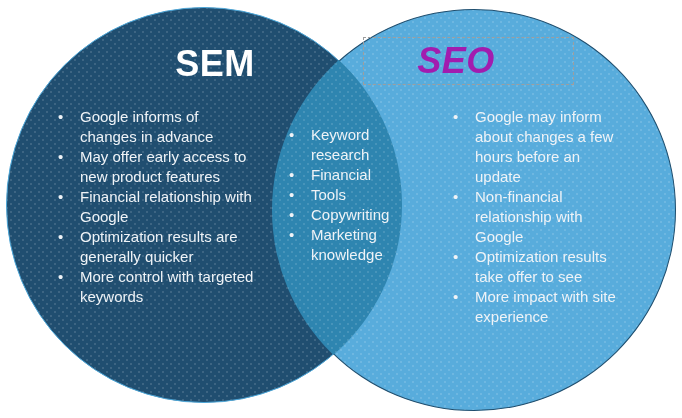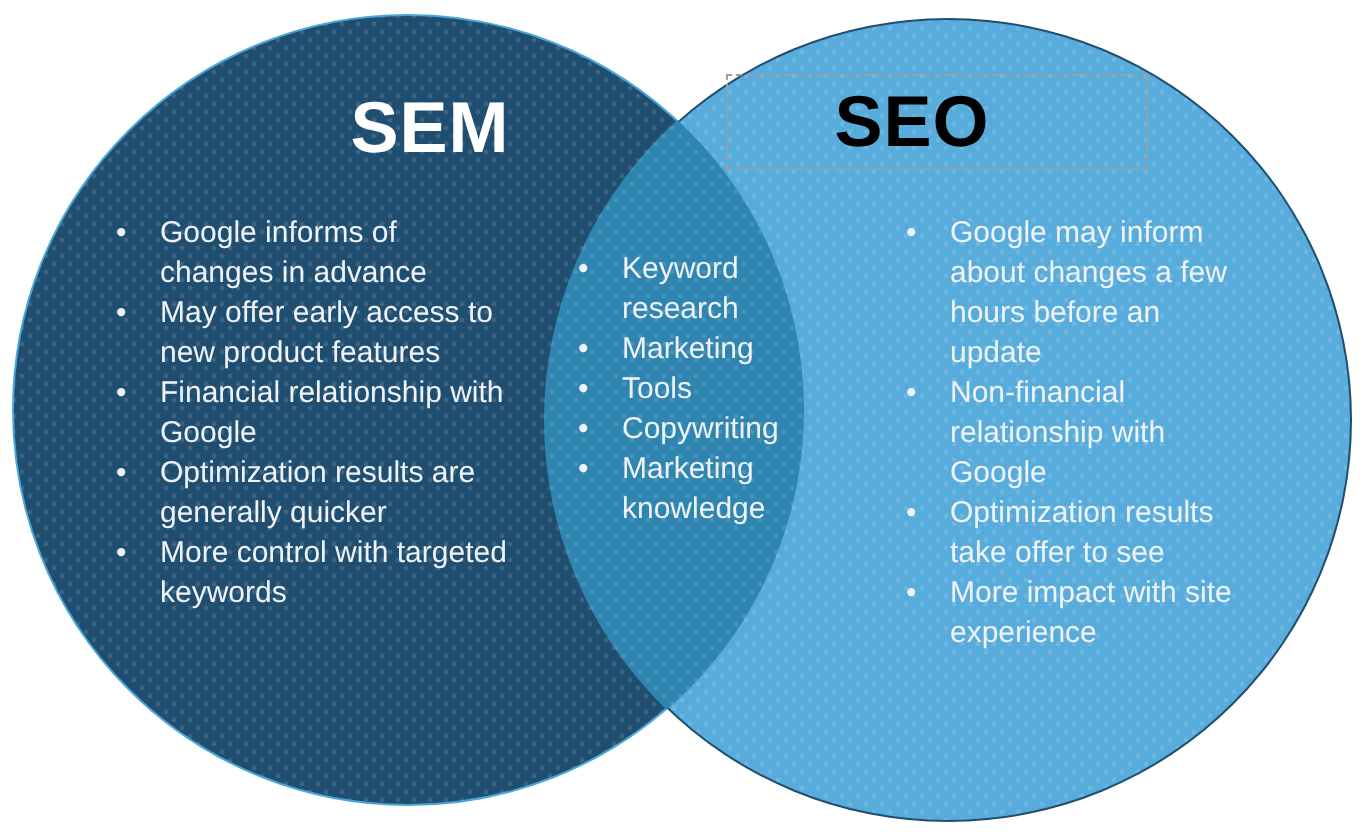--- a/index.html
+++ b/index.html
@@ -88,34 +88,34 @@
 
   <div class="circle circle-right" style="background-color: rgb(88, 172, 220); border-color: rgb(31, 78, 110);"></div>
 
   <div class="lens-outer">
     <div class="lens-inner" style="background-color: rgb(46, 133, 176);"></div>
   </div>
 
   <h1 class="title title-sem" style="color: rgb(255, 255, 255);">SEM</h1>
 
   <div class="seo-title-box">
-    <h1 class="title" style="color: #000000;">SEO</h1>
+    <h1 class="title" style="color: #a21caf; font-style: italic;">SEO</h1>
   </div>
 
   <ul class="list list-sem" style="color: rgb(239, 243, 247);">
       <li>Google informs of changes in advance</li>
       <li>May offer early access to new product features</li>
       <li>Financial relationship with Google</li>
       <li>Optimization results are generally quicker</li>
       <li>More control with targeted keywords</li>
     </ul>
 
   <ul class="list list-mid" style="color: rgb(239, 243, 247);">
       <li>Keyword research</li>
-      <li>Marketing</li>
+      <li>Financial</li>
       <li>Tools</li>
       <li>Copywriting</li>
       <li>Marketing knowledge</li>
     </ul>
 
   <ul class="list list-seo" style="color: rgb(239, 243, 247);">
       <li>Google may inform about changes a few hours before an update</li>
       <li>Non-financial relationship with Google</li>
       <li>Optimization results take offer to see</li>
       <li>More impact with site experience</li>

